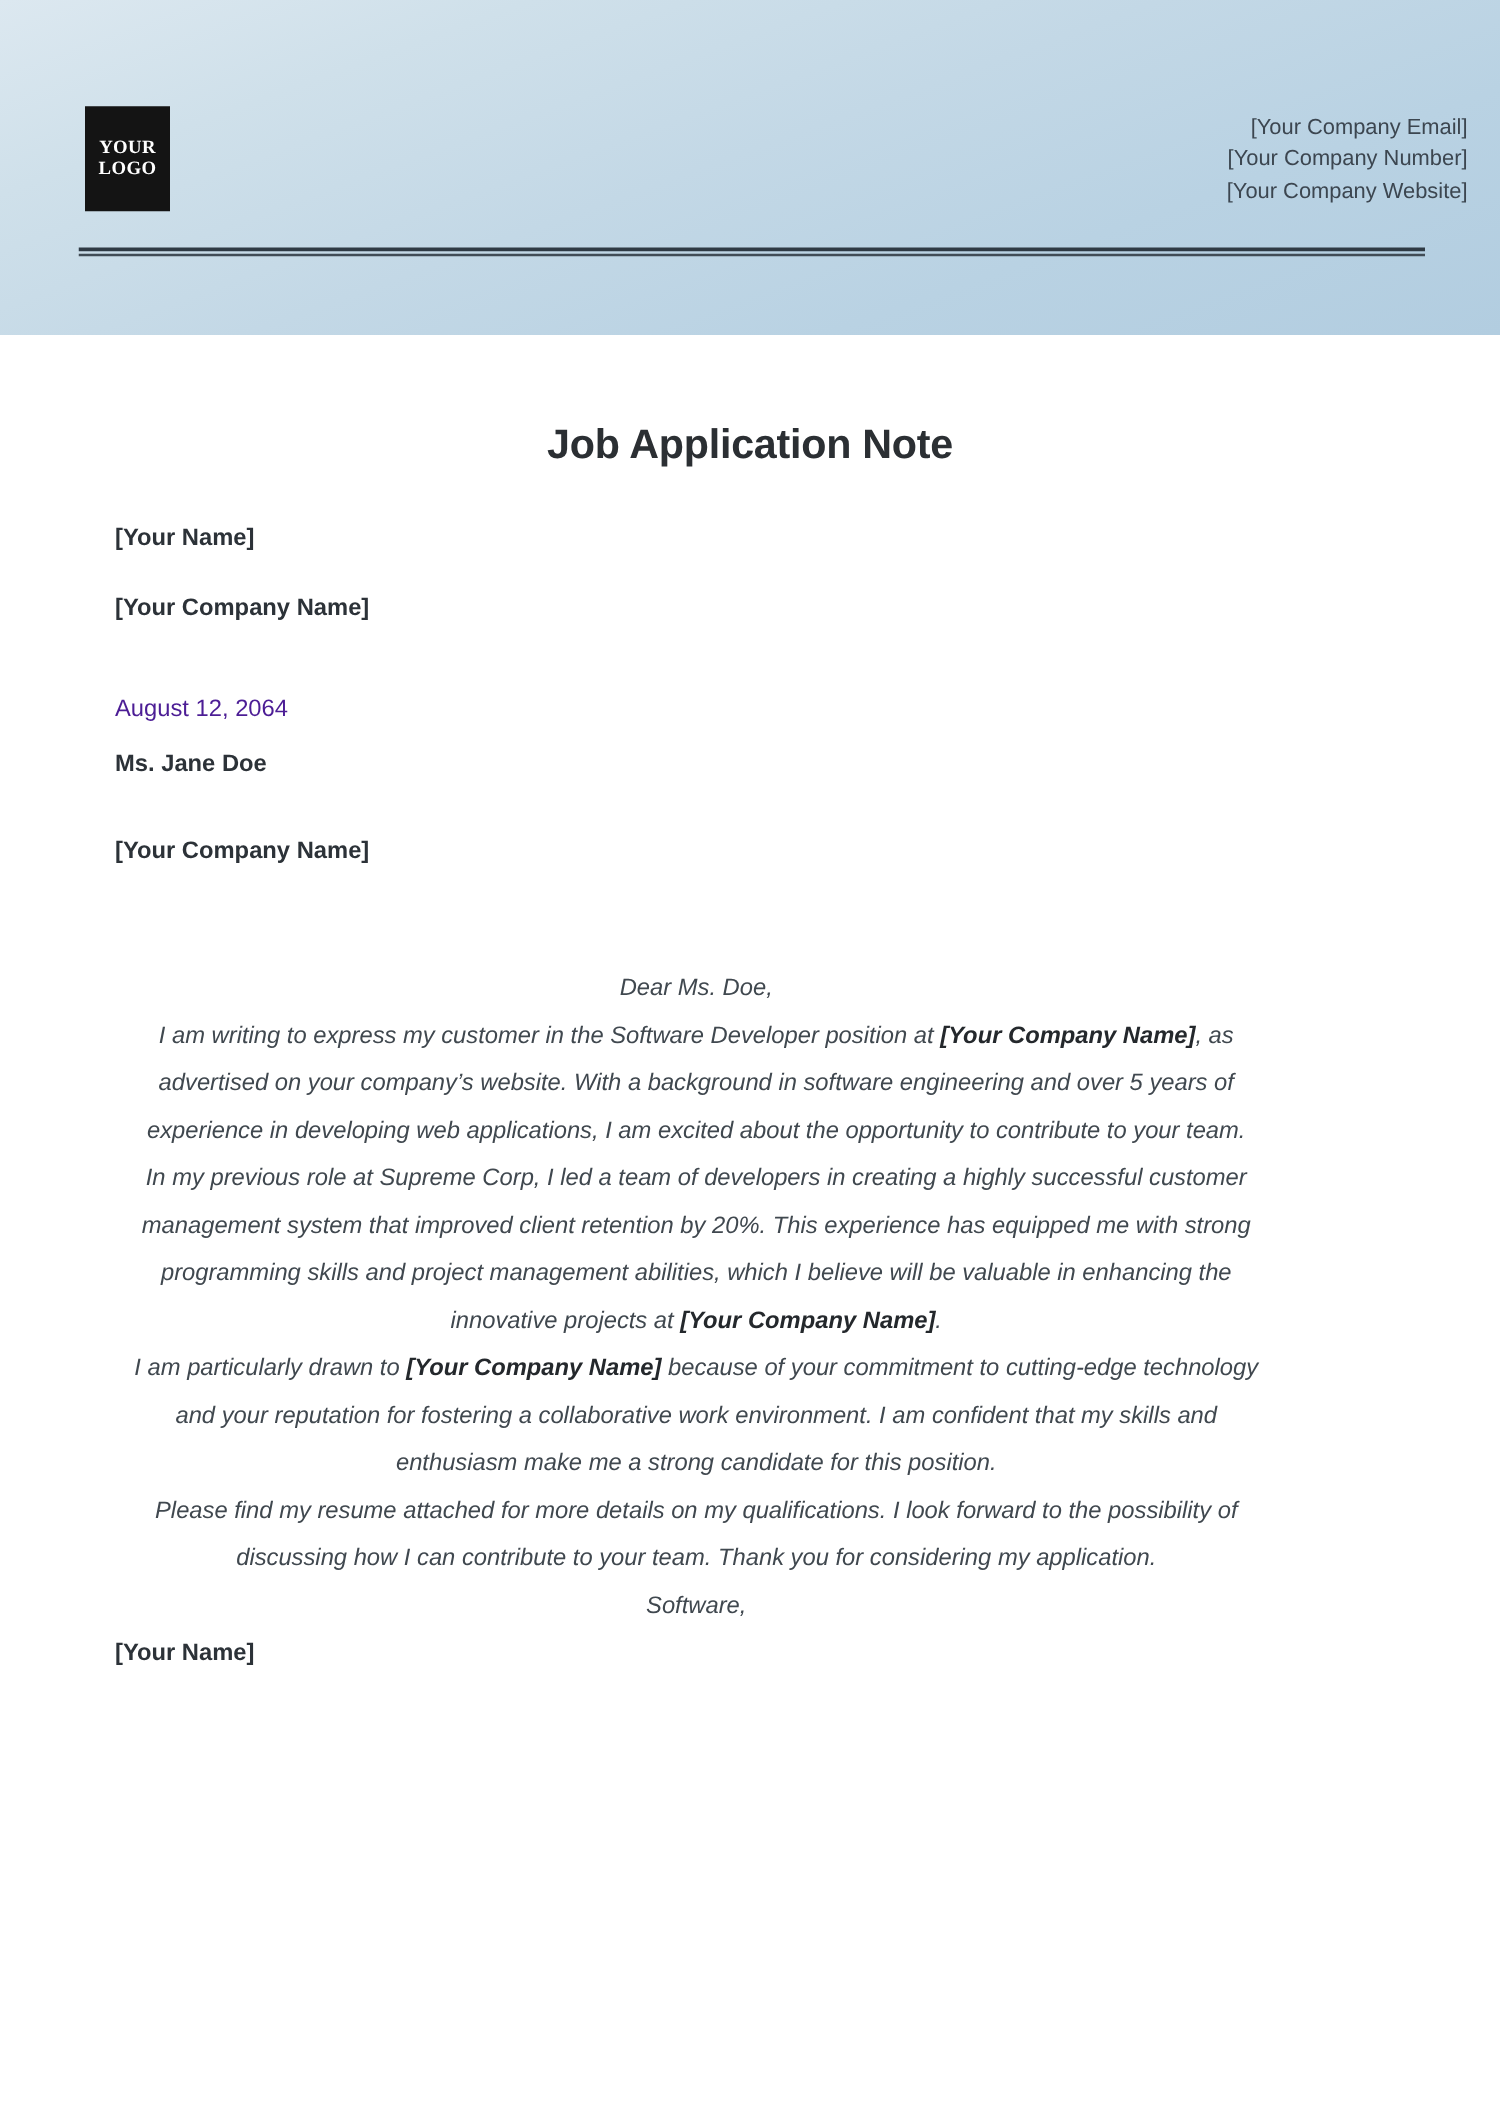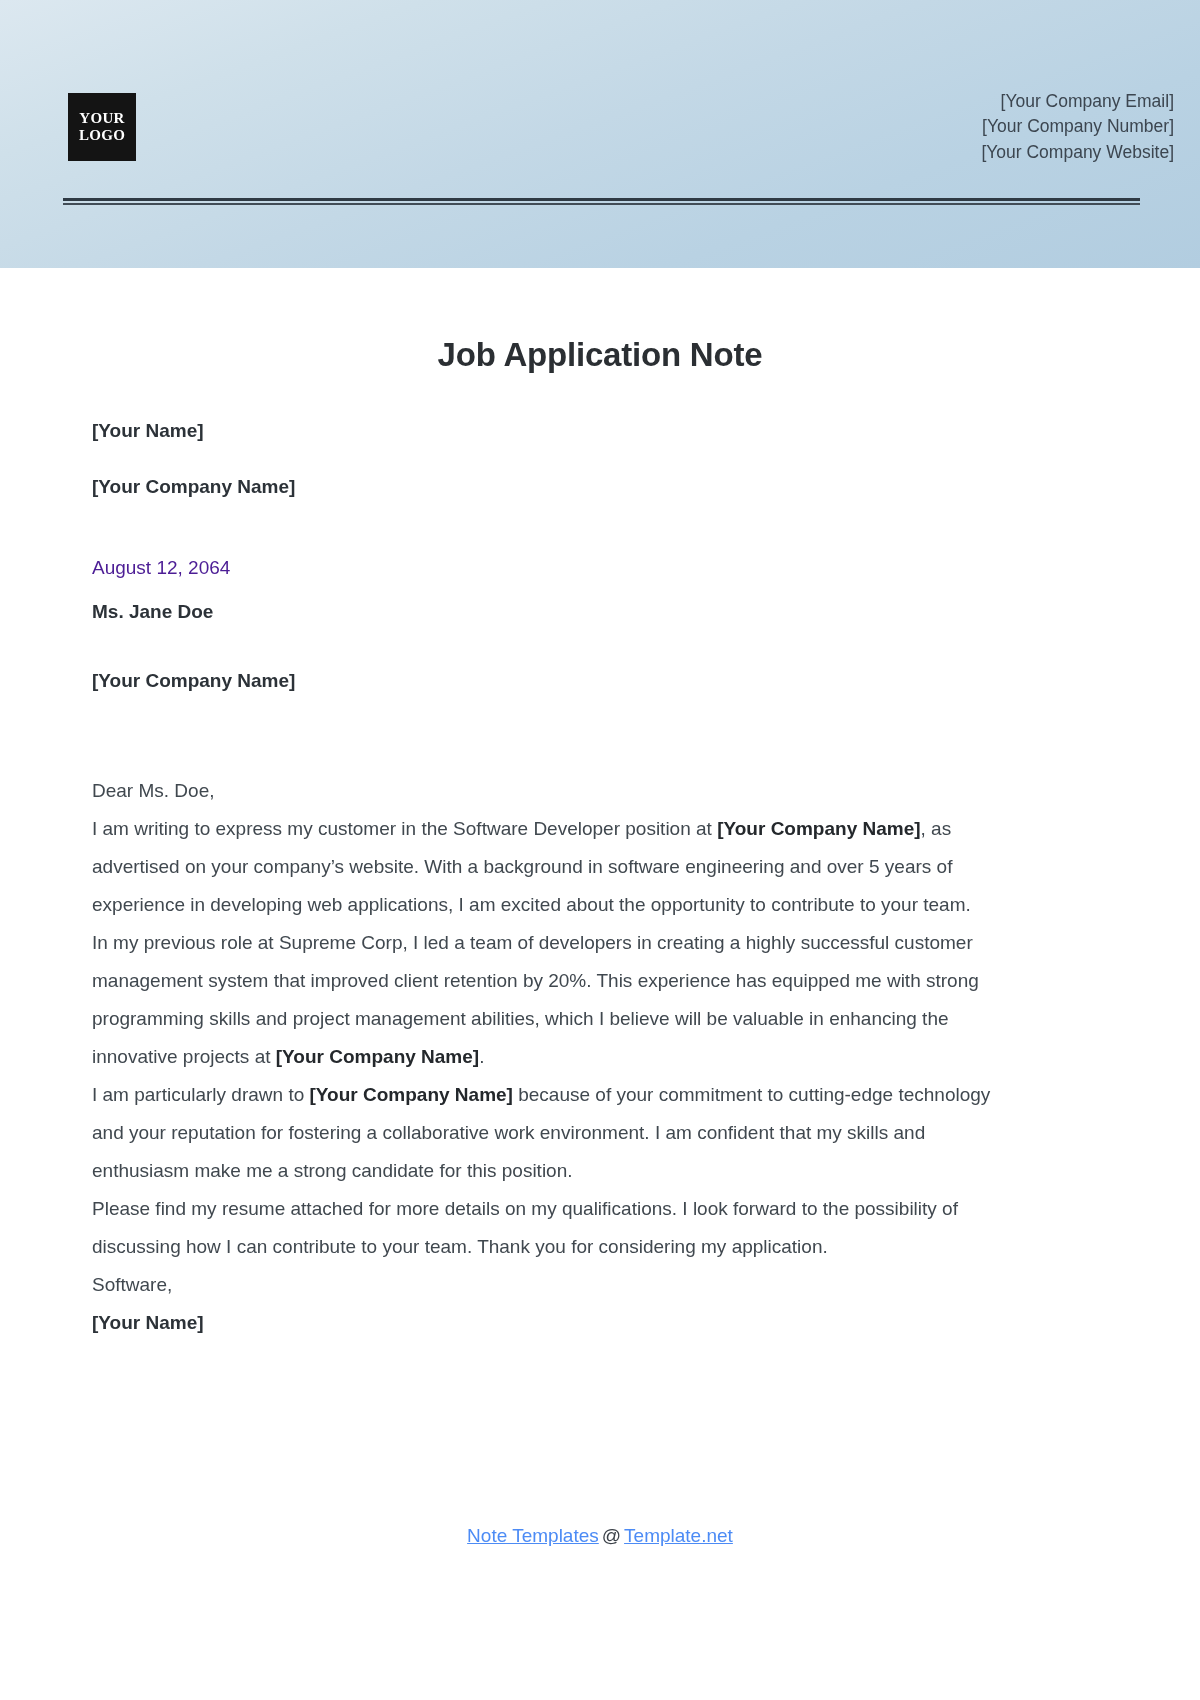--- a/index.html
+++ b/index.html
@@ -41,21 +41,21 @@
     left: 0;
     top: 82px;
     width: 1200px;
     height: 90px;
     display: flex;
     align-items: center;
   }
 
   .logo-block {
     width: 68px;
-    height: 68px;
+    height: 84px;
     margin-left: 68px;
     background: #141414;
     color: #ffffff;
     display: flex;
     flex-direction: column;
     align-items: center;
     justify-content: center;
     font-family: "Liberation Serif", serif;
     font-weight: bold;
     line-height: 1.12;
@@ -146,21 +146,22 @@
   .body-block {
     padding: 0 0 0 92px;
     width: 930px;
     box-sizing: content-box;
   }
   .body-para {
     font-size: 19px;
     line-height: 2.0;
     color: #40484f;
     margin: 0;
-    text-align: left;
+    text-align: center;
+    font-style: italic;
   }
   .body-para b {
     color: #24282c;
     font-weight: bold;
   }
   .body-spacer-top { height: 82px; }
 
   .sig-name {
     font-size: 19px;
     font-weight: bold;
@@ -252,17 +253,14 @@
       <p class="body-para">Please find my resume attached for more details on my qualifications. I look forward to the possibility of discussing how I can contribute to your team. Thank you for considering my application.</p>
 
       <p class="body-para">Software,</p>
 
       <p class="sig-name">[Your Name]</p>
 
     </div>
 
   </div>
 
-  <div class="footer-credit">
-    <a href="#">Note Templates</a><span class="footer-at">@</span><a href="#">Template.net</a>
-  </div>
 
 </div>
 
 </body></html>

